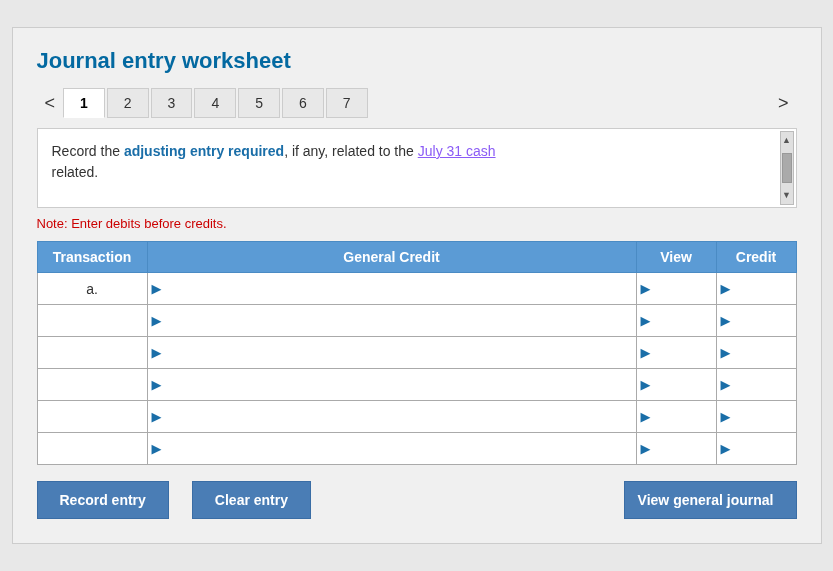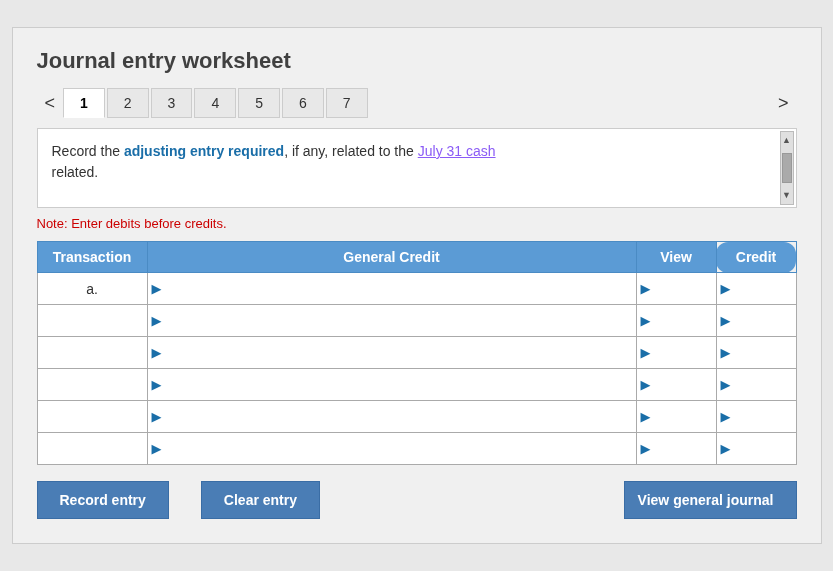--- a/index.html
+++ b/index.html
@@ -16,21 +16,21 @@
     .container {
       background: #f0f0f0;
       width: 810px;
       padding: 20px 24px 24px 24px;
       border: 1px solid #ccc;
     }
     .page-title {
       font-size: 22px;
       font-weight: bold;
       margin-bottom: 14px;
-      color: #404040;
+      color: #0369a1;
     }
     
     .tabs-row {
       display: flex;
       align-items: flex-end;
       margin-bottom: 10px;
       border-bottom: none;
       position: relative;
     }
     .tab-nav-btn {
@@ -125,21 +125,20 @@
       width: 110px;
     }
     .journal-table th.col-general {
       width: auto;
     }
     .journal-table th.col-debit {
       width: 80px;
     }
     .journal-table th.col-credit {
       width: 80px;
-      border-radius: 12px;
     }
     .journal-table td {
       border: 1px solid #aaa;
       height: 32px;
       padding: 0;
       background: #fff;
     }
     .journal-table td.td-transaction {
       text-align: center;
       font-size: 14px;
@@ -167,21 +166,21 @@
       outline: none;
       width: 100%;
       height: 28px;
       background: transparent;
       font-size: 13px;
       padding: 0 4px;
     }
     
     .buttons-row {
       display: flex;
-      gap: 16px;
+      gap: 7px;
       justify-content: flex-start;
       align-items: center;
     }
     .btn {
       background: #4a7db5;
       color: #fff;
       border: 1px solid #3a6da5;
       padding: 10px 22px;
       font-size: 14px;
       font-weight: bold;

